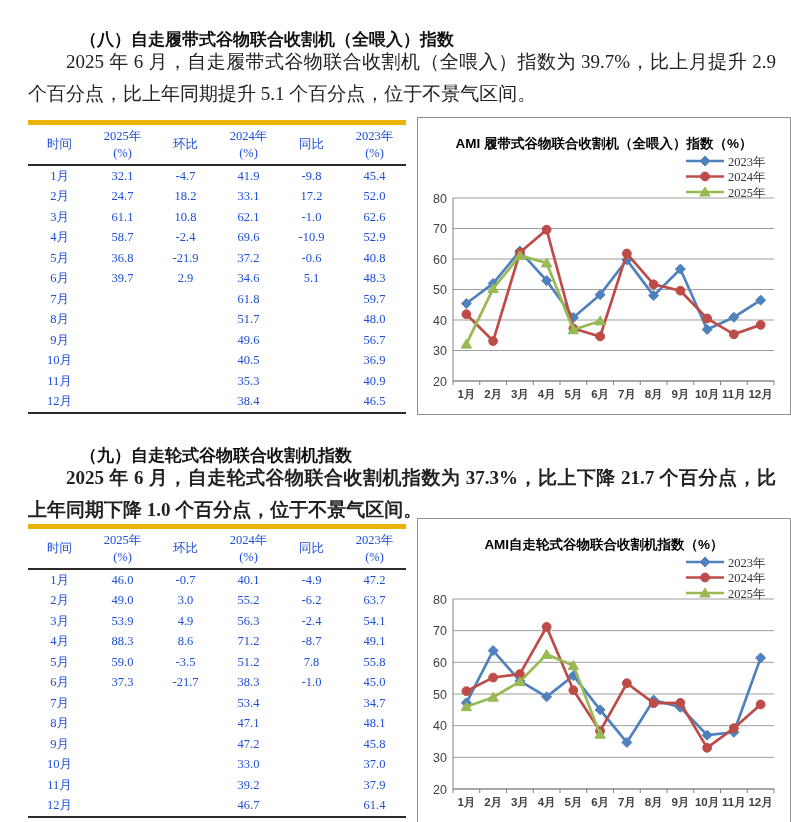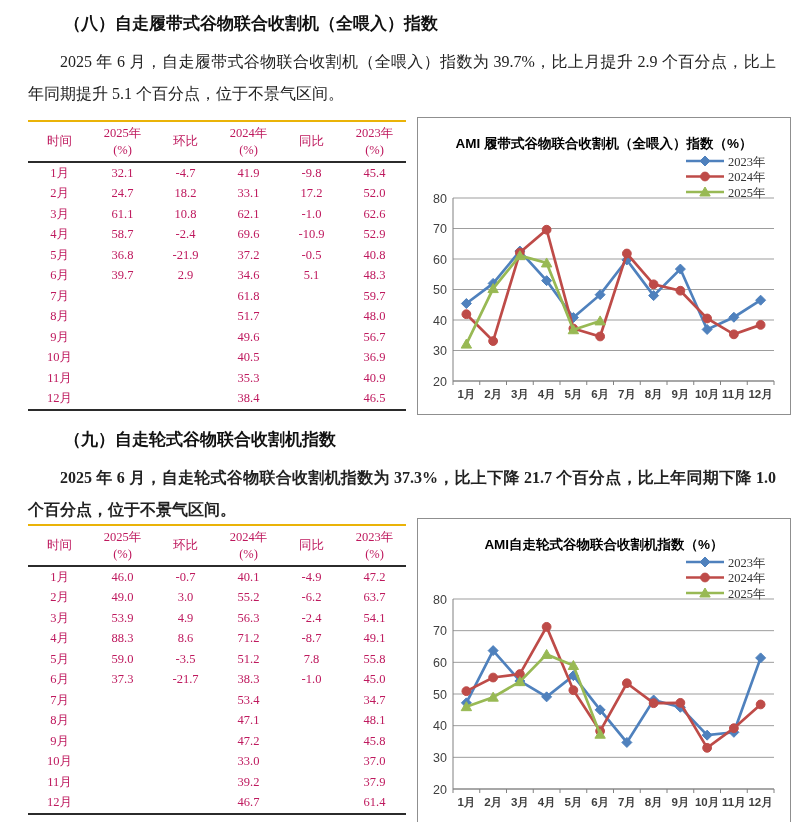--- a/index.html
+++ b/index.html
@@ -4,35 +4,35 @@
 <style>
   html,body{margin:0;padding:0;}
   body{
     width:791px;height:822px;position:relative;overflow:hidden;
     background:#ffffff;color:#1d1d1d;
     font-family:"Liberation Serif",serif;
   }
   .abs{position:absolute;}
   .sec-title{
     font-family:"Liberation Sans",sans-serif;
-    font-size:17px;font-weight:bold;color:#111;margin:0;white-space:nowrap;
+    font-size:17px;font-weight:bold;color:#111;margin:16px;white-space:nowrap;
   }
   #sec8-title{left:64px;top:12px;}
   #sec9-title{left:64px;top:428px;}
   .sec-para{
-    font-size:16px;line-height:32px;margin:0;text-indent:2em;color:#222;
+    font-size:19px;line-height:32px;margin:0;text-indent:2em;color:#222;
     text-align:justify;
   }
   #sec8-para{left:28px;top:46px;width:748px;}
   #sec9-para{left:28px;top:462px;width:748px;font-weight:bold;}
 
   table.data-table{
     border-collapse:collapse;table-layout:fixed;width:378px;
-    border-top:2px solid #eab308;border-bottom:2px solid #2b2b2b;
-    font-size:12.5px;color:#be185d;
+    border-top:5px solid #eab308;border-bottom:2px solid #2b2b2b;
+    font-size:12.5px;color:#1d4ed8;
   }
   #table1{left:28px;top:120px;}
   #table2{left:28px;top:524px;}
   .data-table thead tr{border-bottom:2px solid #2b2b2b;}
   .data-table th{
     font-weight:normal;height:39px;line-height:1.3;
     text-align:center;vertical-align:middle;padding:0;
   }
   .data-table td{height:20.5px;text-align:center;padding:0;vertical-align:middle;}
 
@@ -104,21 +104,21 @@
         <td>-2.4</td>
         <td>69.6</td>
         <td>-10.9</td>
         <td>52.9</td>
       </tr>
       <tr>
         <td>5月</td>
         <td>36.8</td>
         <td>-21.9</td>
         <td>37.2</td>
-        <td>-0.5</td>
+        <td>-0.6</td>
         <td>40.8</td>
       </tr>
       <tr>
         <td>6月</td>
         <td>39.7</td>
         <td>2.9</td>
         <td>34.6</td>
         <td>5.1</td>
         <td>48.3</td>
       </tr>

